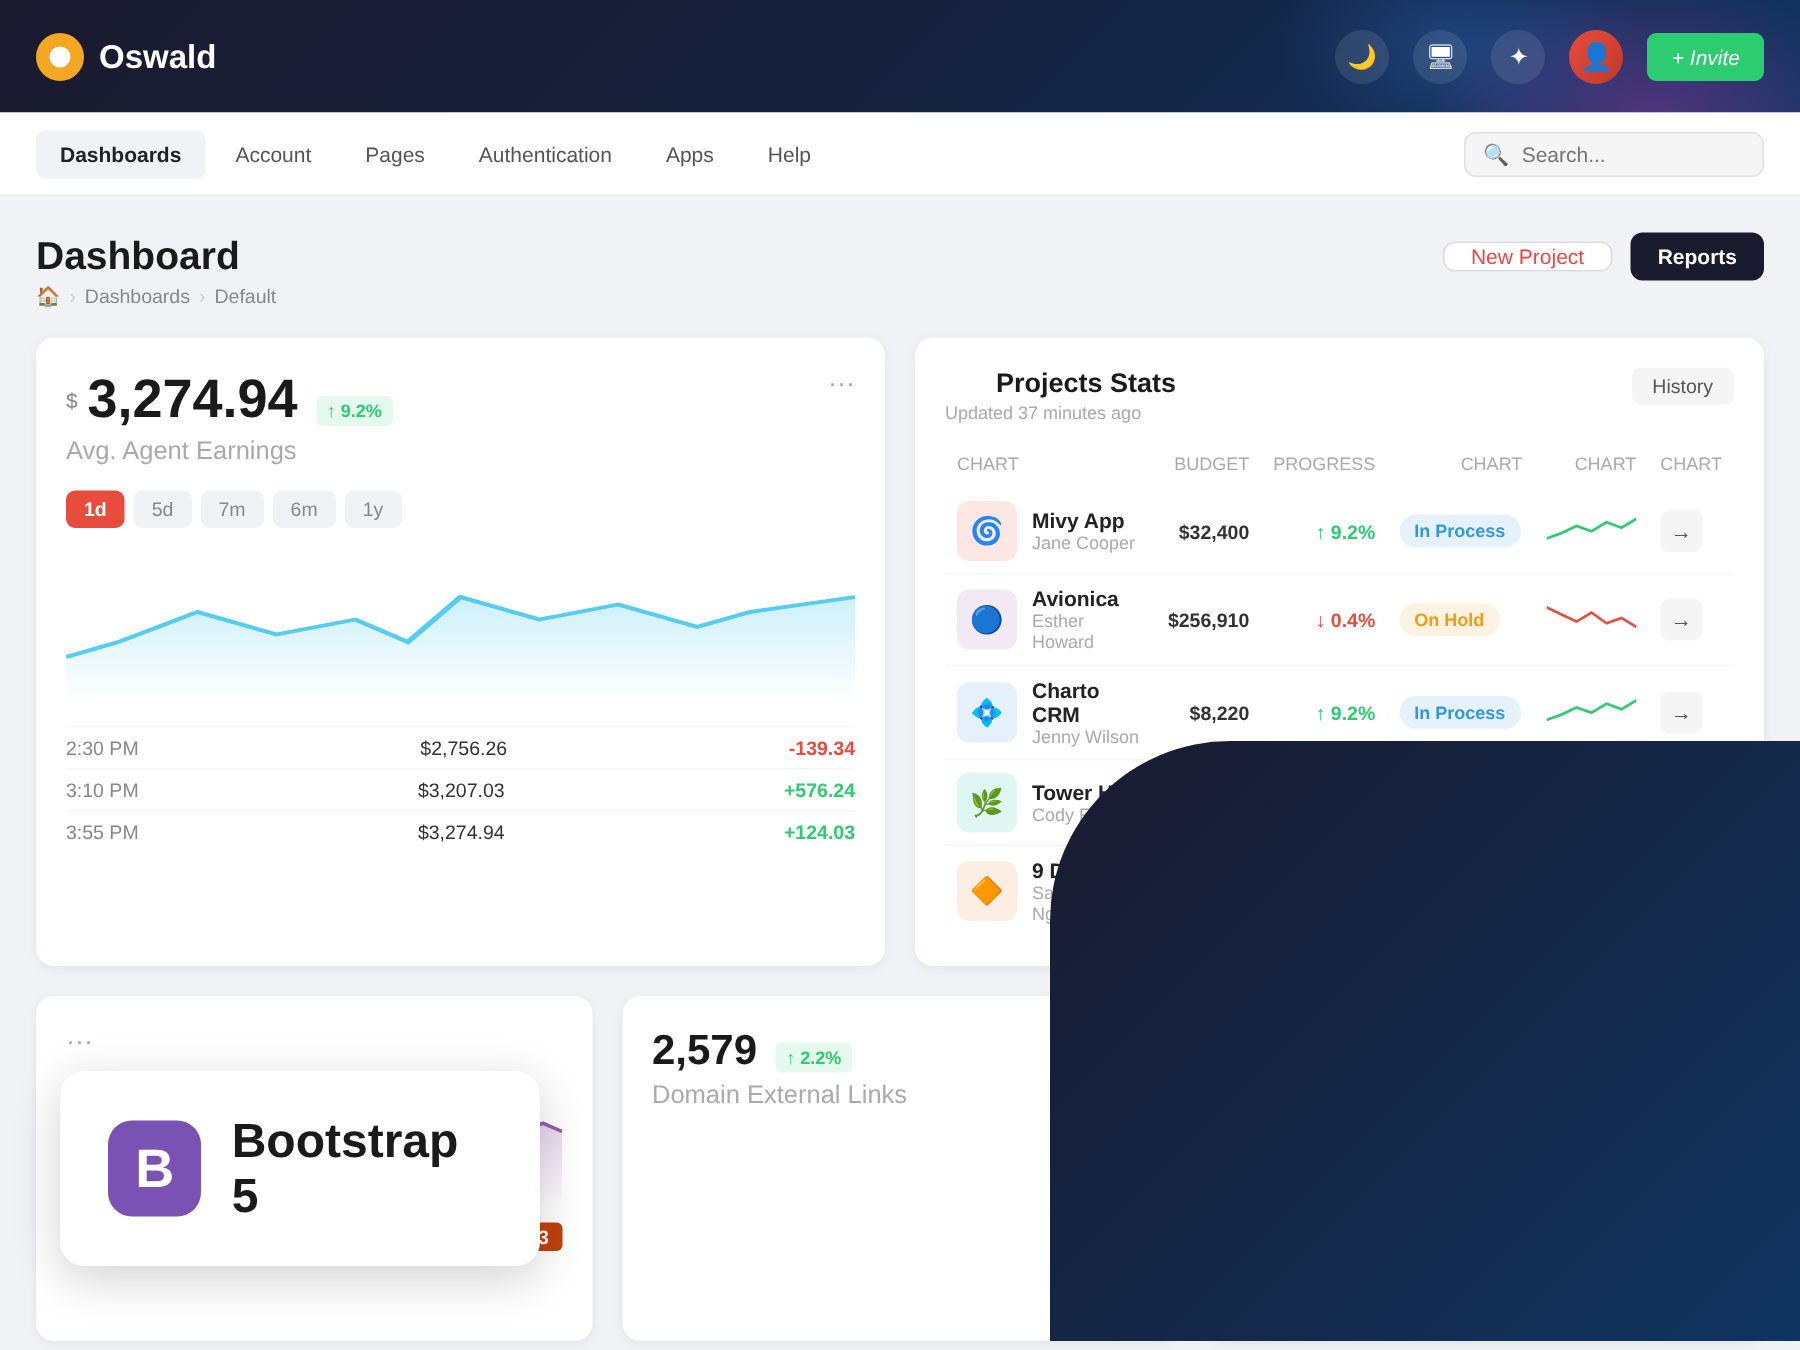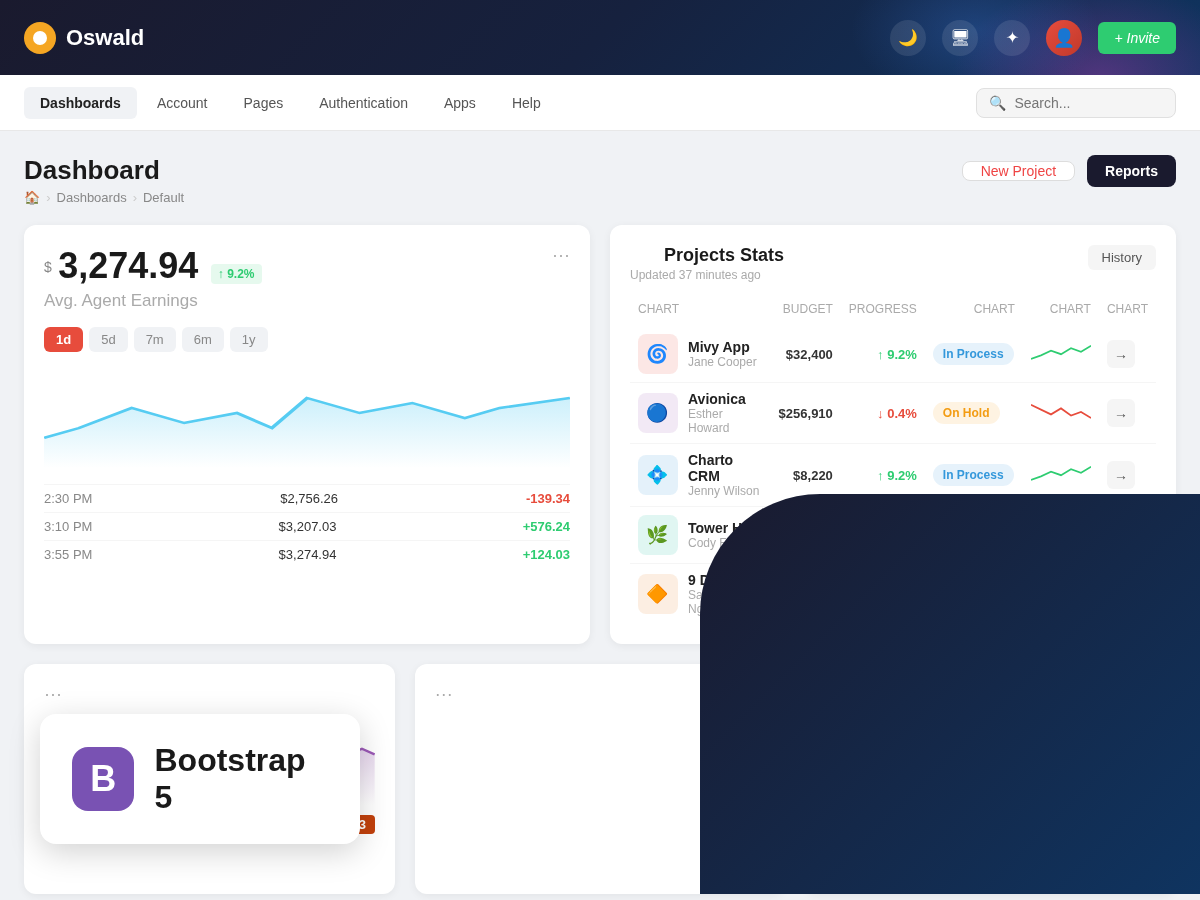--- a/index.html
+++ b/index.html
@@ -778,20 +778,27 @@
         <span class="country-name">Canada</span>
         <div class="country-bar-wrap">
           <div class="country-bar" style="width:55%;"></div>
         </div>
         <span class="country-val">6,083</span>
       </div>
     </div>
 
     <div class="links-card">
       <div class="card-header-row">
+        <div>
+          <div>
+            <span class="big-number" style="font-size:28px;">2,579</span>
+            <span class="badge-green">↑ <span>2.2%</span></span>
+          </div>
+          <div class="card-subtitle">Domain External Links</div>
+        </div>
         <button class="more-btn">···</button>
       </div>
     </div>
 
     <div class="social-card">
       <div class="card-header-row">
         <div>
           <div>
             <span class="big-number" style="font-size:28px;">5,037</span>
             <span class="badge-green">↑ <span>2.2%</span></span>

